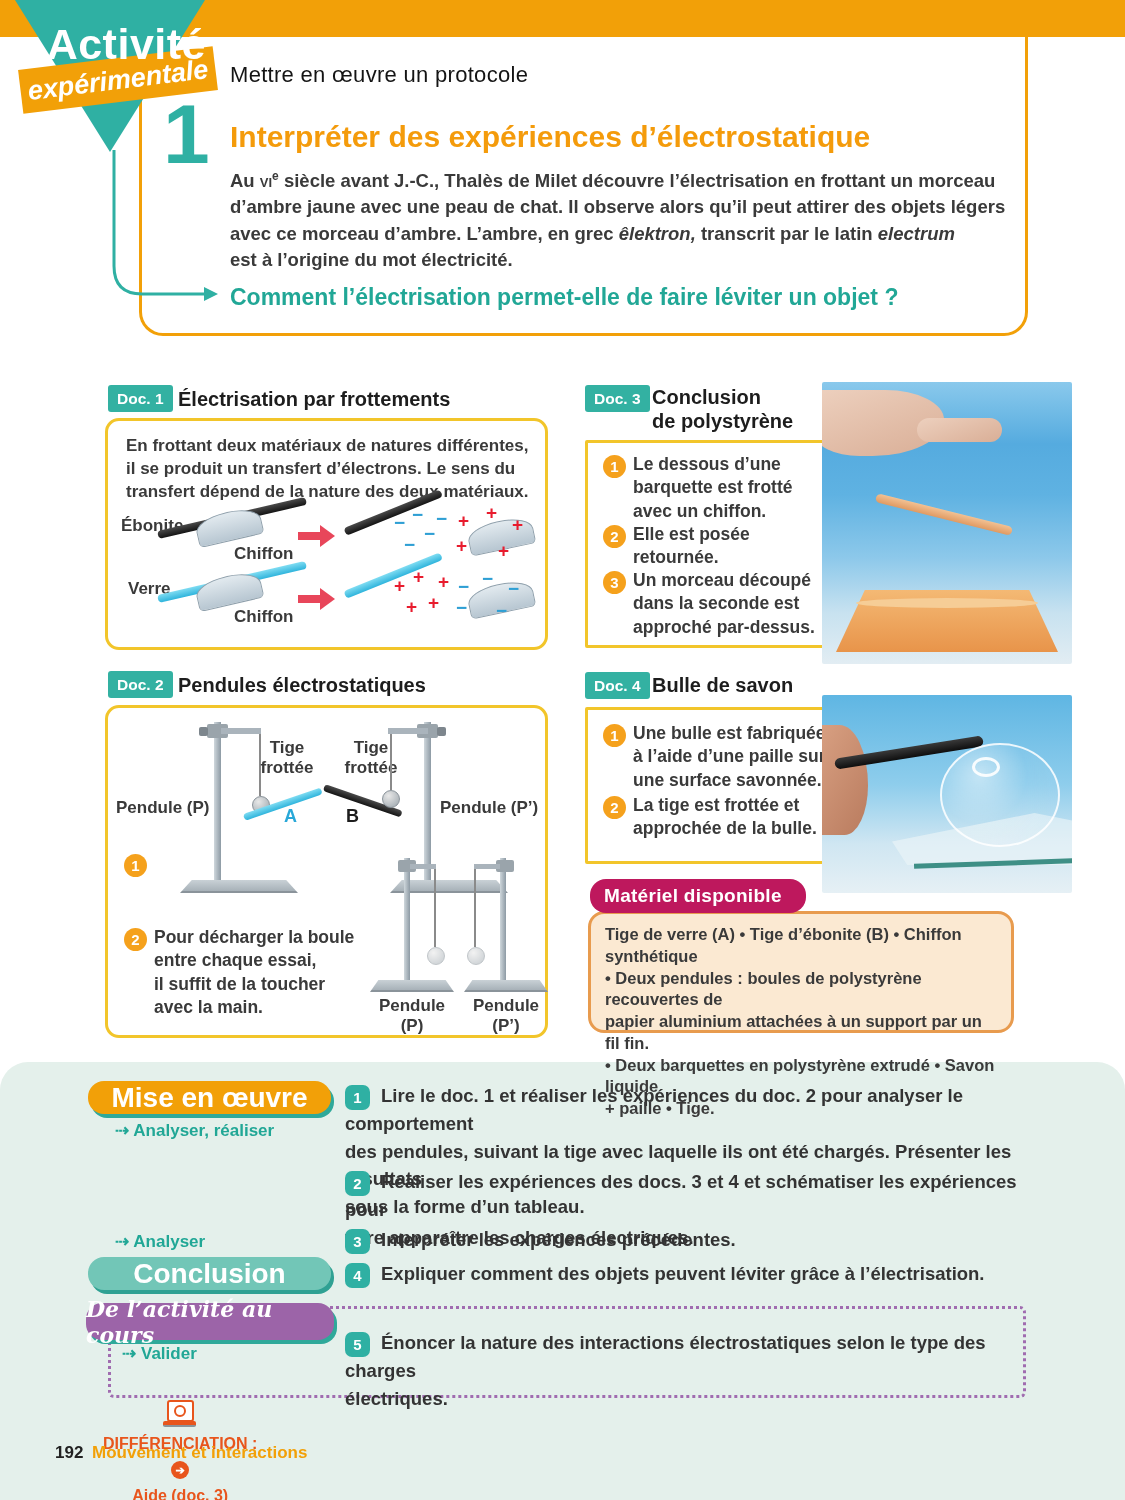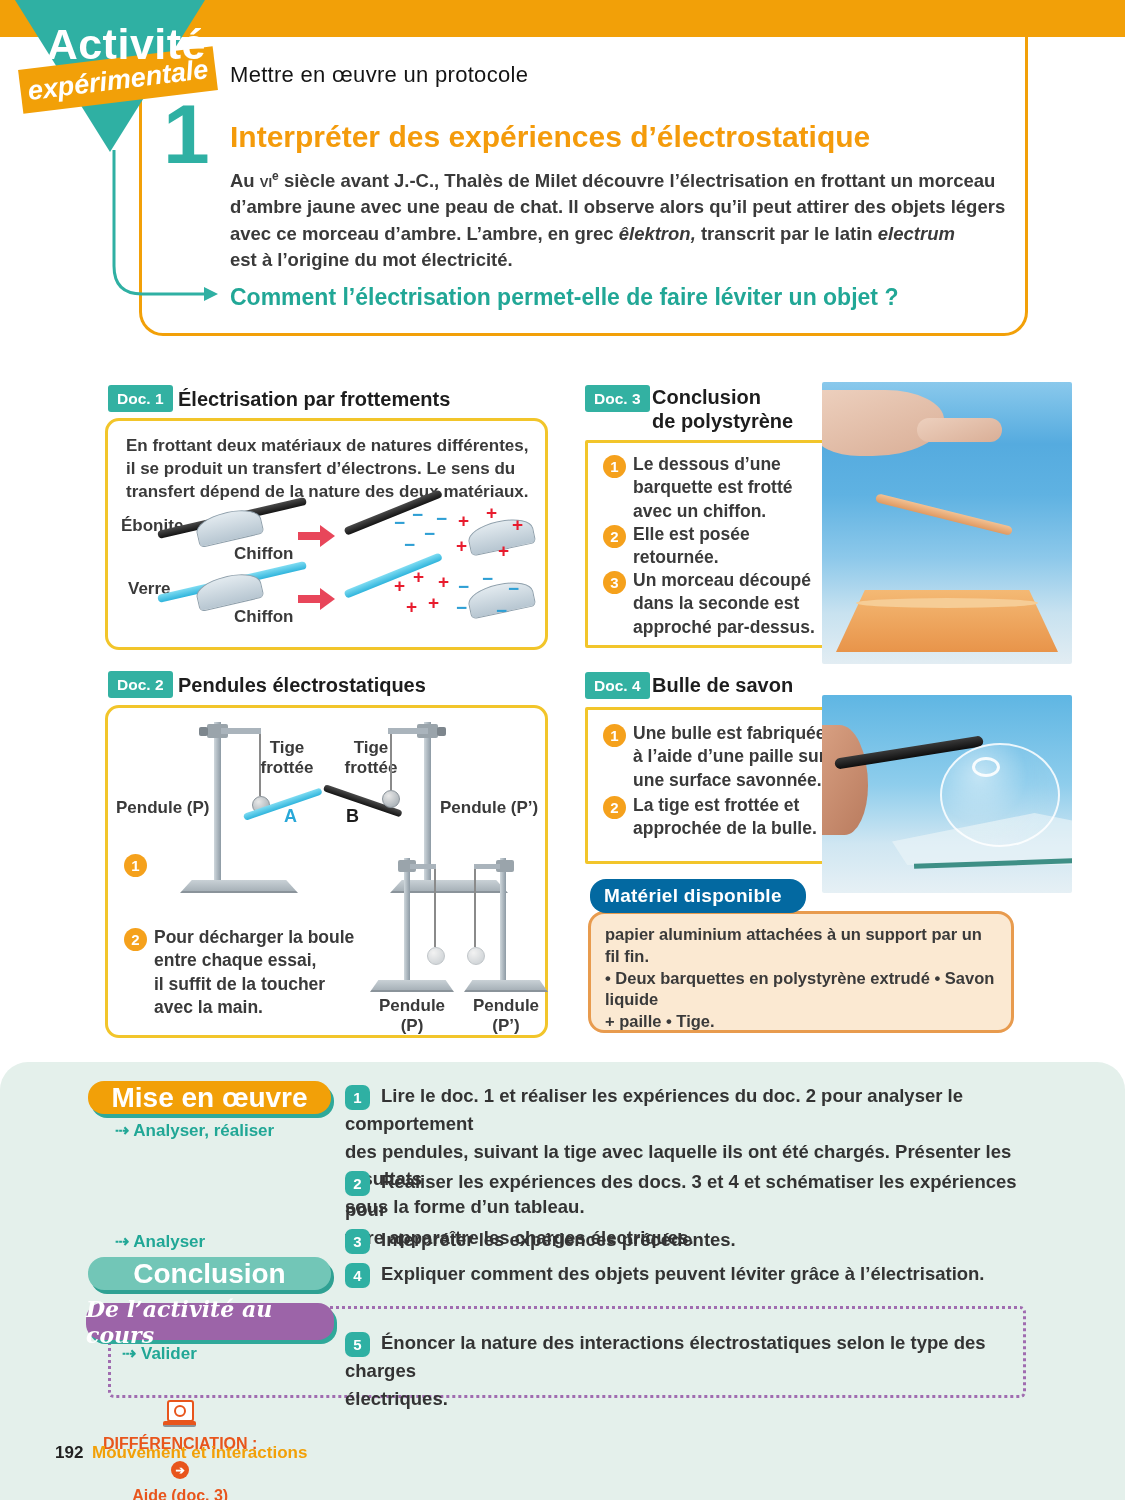--- a/index.html
+++ b/index.html
@@ -70,21 +70,21 @@
 
   
   .photo{overflow:hidden;border-radius:2px;}
   .photo3-bg{position:absolute;inset:0;
       background:linear-gradient(180deg,#8AC9EC 0%,#55ABDF 22%,#5FB2E2 40%,#8CC8EA 62%,#C8E2F0 82%,#E2EDF3 100%);}
   .skin{background:linear-gradient(160deg,#EDD0BE,#D9AE96);}
   .photo4-bg{position:absolute;inset:0;
       background:linear-gradient(180deg,#5FB6E3 0%,#8ECDEC 45%,#CFE6F2 75%,#E6F0F5 100%);}
 
   
-  .mat-header{background:#0369a1;border-radius:16px;color:#fff;font-size:19px;font-weight:800;
+  .mat-header{background:#be185d;border-radius:16px;color:#fff;font-size:19px;font-weight:800;
       display:flex;align-items:center;padding-left:14px;letter-spacing:.3px;}
   .mat-box{background:#FBE9D2;border:3px solid #E89B4E;border-radius:16px;}
   .mat-line{font-size:16.5px;font-weight:600;line-height:1.32;color:#3a3a3a;}
 
   
   .mint{left:0;top:1062px;width:1125px;height:438px;background:#E4F0EB;border-radius:28px 28px 0 0;}
   .side-badge{width:243px;height:33px;border-radius:16px;display:flex;align-items:center;
       justify-content:center;color:#fff;font-size:28px;font-weight:800;}
   .badge-orange{background:#F2A008;box-shadow:3px 4px 0 #2FA99A;}
   .badge-teal{background:#72C6B7;box-shadow:3px 4px 0 #2FA193;}
@@ -283,20 +283,22 @@
   <div class="abs" style="left:-6px;top:30px;width:52px;height:110px;background:linear-gradient(120deg,#D9A183,#B97B5E);border-radius:0 55% 45% 0;"></div>
   <div class="abs" style="left:12px;top:52px;width:150px;height:11px;background:linear-gradient(180deg,#3a3a3a,#0e0e0e);border-radius:6px;transform:rotate(-9deg);"></div>
   <div class="abs" style="left:70px;top:118px;width:190px;height:52px;background:rgba(235,244,248,.65);clip-path:polygon(0 55%,75% 0,100% 18%,100% 100%,8% 100%);"></div>
   <div class="abs" style="left:92px;top:166px;width:160px;height:5px;background:#3E8F86;transform:rotate(-2deg);"></div>
   <div class="abs" style="left:118px;top:48px;width:116px;height:100px;border-radius:50%;border:2px solid rgba(255,255,255,.85);background:radial-gradient(circle at 32% 30%,rgba(255,255,255,.5),rgba(255,255,255,.05) 45%,rgba(200,230,245,.18));"></div>
   <div class="abs" style="left:150px;top:62px;width:22px;height:14px;border-radius:50%;border:3px solid rgba(255,255,255,.9);"></div>
 </div>
 
 <div class="abs mat-header" style="left:590px;top:879px;width:202px;height:34px;z-index:2;">Matériel disponible</div>
 <div class="abs mat-box" style="left:588px;top:911px;width:426px;height:122px;padding:10px 14px;box-sizing:border-box;z-index:1;">
+  <div class="mat-line">Tige de verre (A) • Tige d’ébonite (B) • Chiffon synthétique</div>
+  <div class="mat-line">• Deux pendules : boules de polystyrène recouvertes de</div>
   <div class="mat-line">papier aluminium attachées à un support par un fil fin.</div>
   <div class="mat-line">• Deux barquettes en polystyrène extrudé • Savon liquide</div>
   <div class="mat-line">+ paille • Tige.</div>
 </div>
 
 <div class="abs mint"></div>
 
 <div class="abs side-badge badge-orange" style="left:88px;top:1081px;">Mise en œuvre</div>
 <div class="abs skill" style="left:115px;top:1120px;"><span>⇢</span> <span>Analyser, réaliser</span></div>
 

